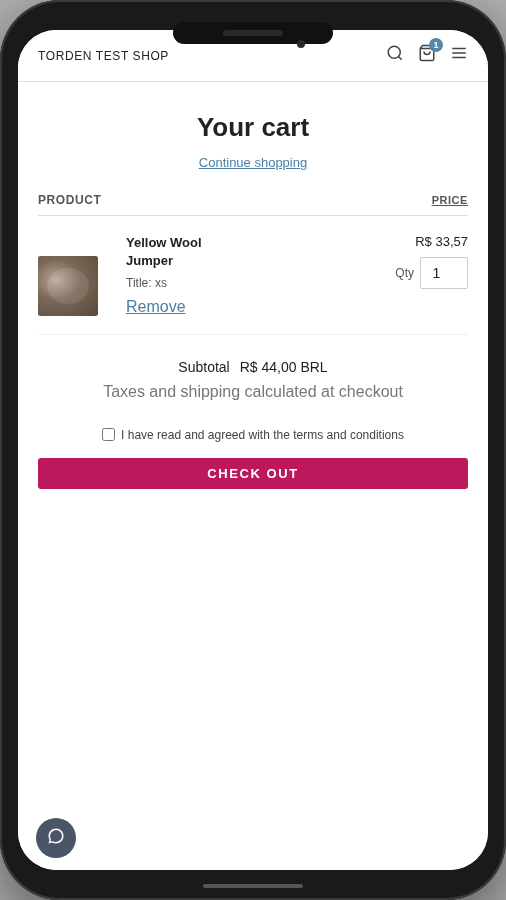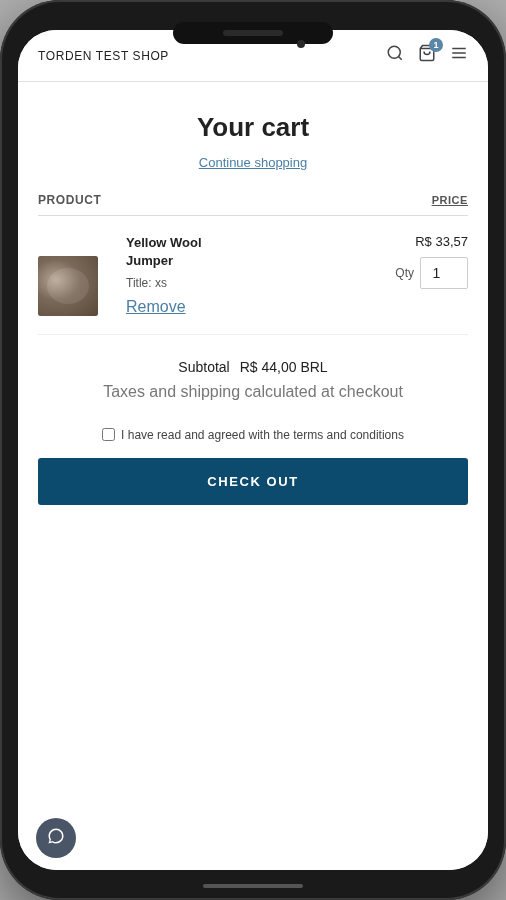--- a/index.html
+++ b/index.html
@@ -341,24 +341,24 @@
       line-height: 1.5;
     }
 
     
     .checkout-section {
       padding: 0 20px 24px;
     }
 
     .checkout-btn {
       width: 100%;
-      background: #0c4a6e;
+      background: #be185d;
       color: #fff;
       border: none;
-      padding: 16px;
+      padding: 8px;
       font-size: 13px;
       font-weight: 700;
       letter-spacing: 0.12em;
       text-transform: uppercase;
       cursor: pointer;
       border-radius: 3px;
     }
 
     
     .bottom-fab {

